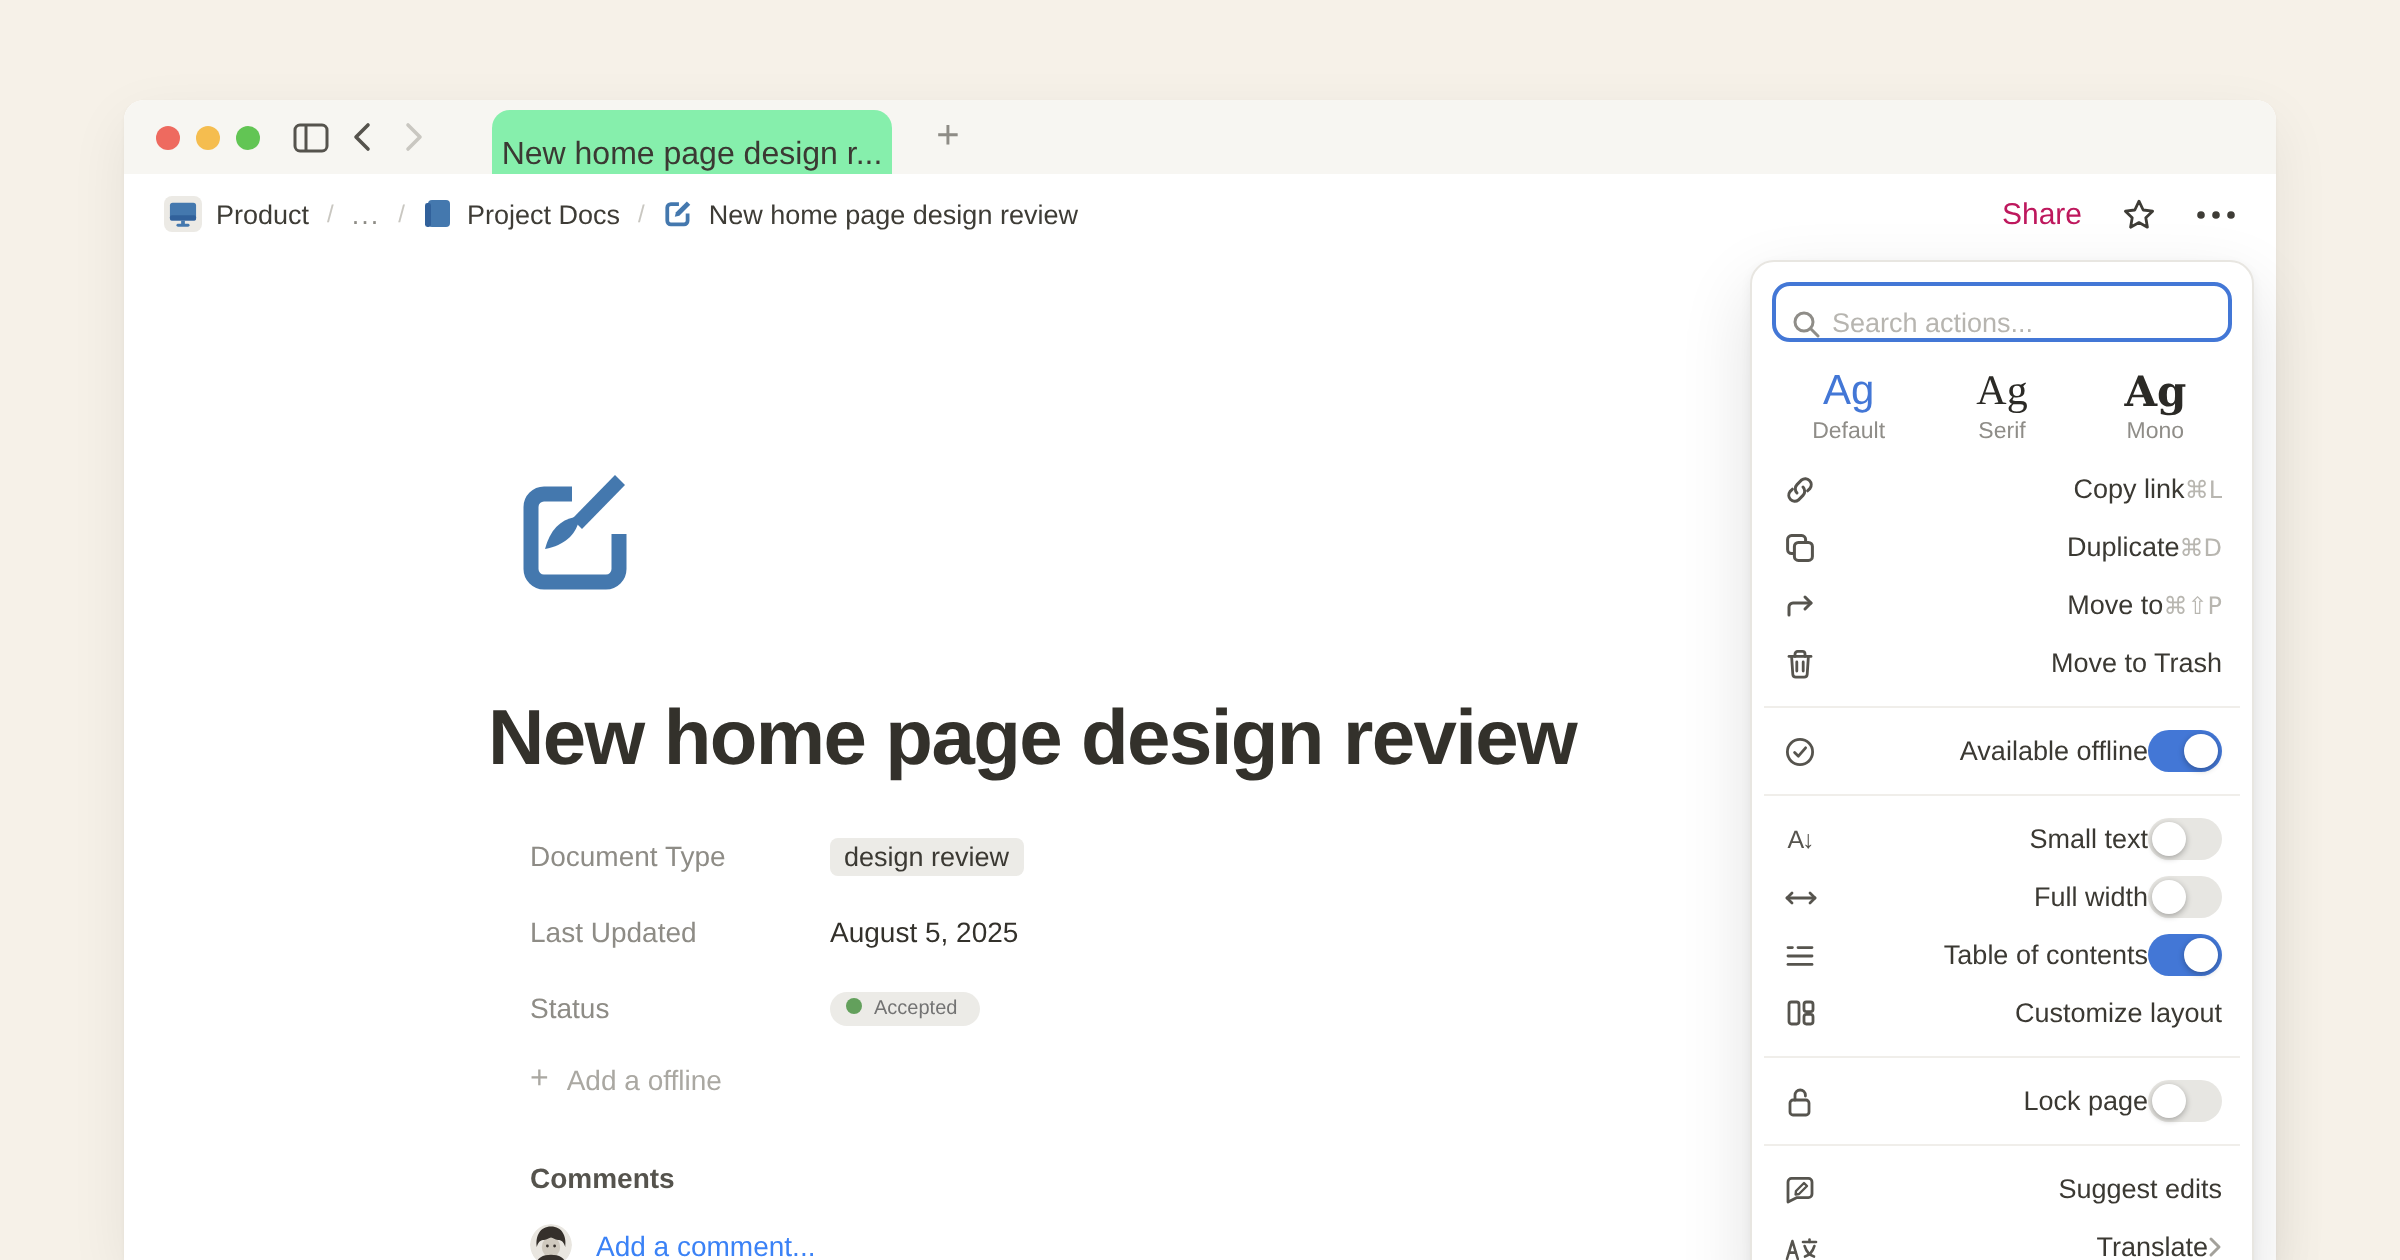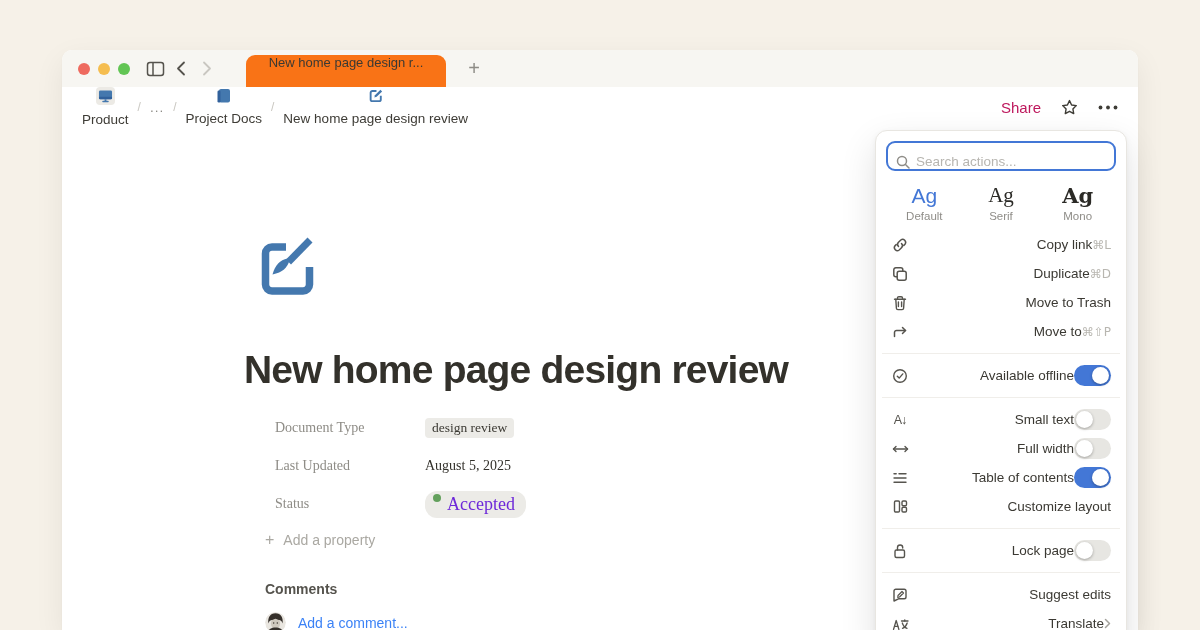--- a/index.html
+++ b/index.html
@@ -11,48 +11,48 @@
             box-shadow:0 10px 30px rgba(0,0,0,0.07), 0 1px 2px rgba(0,0,0,0.04); }
 
   
   .tabbar { height:37px; background:#F7F6F2; border-radius:10px 10px 0 0;
             display:flex; align-items:center; position:relative; }
   .lights { display:flex; gap:8px; padding:0 12px 0 16px; }
   .light { width:12px; height:12px; border-radius:50%; }
   .light.red{background:#EE6A5F;} .light.yellow{background:#F5BD4F;} .light.green{background:#62C554;}
   .chrome-btn { display:flex; align-items:center; justify-content:center; width:26px; height:26px; color:#55534D; }
   .chrome-btn.disabled { color:#C9C7C1; }
-  .tab { margin-left:26px; align-self:flex-end; height:32px; width:200px; background:#f97316;
-         border-radius:9px 9px 0 0; display:flex; align-items:flex-start; justify-content:center;
-         font-size:13px; color:#3B3933; }
+  .tab { margin-left:26px; align-self:flex-end; height:32px; width:200px; background:#86efac;
+         border-radius:9px 9px 0 0; display:flex; align-items:flex-end; justify-content:center;
+         font-size:16px; color:#3B3933; }
   .newtab { margin-left:16px; font-size:20px; color:#8E8C86; font-weight:400; width:24px; text-align:center; }
 
   
   .toolbar { height:40px; display:flex; align-items:center; padding:0 20px; background:#fff; }
   .crumbs { display:flex; align-items:center; gap:9px; font-size:13.5px; color:#3E3C36; flex:1; }
-  .crumb { display:flex; align-items:center; gap:7px; cursor:default;flex-direction:column; }
+  .crumb { display:flex; align-items:center; gap:7px; cursor:default; }
   .crumb-chip { background:#ECEAE5; border-radius:4px; padding:2px; display:flex; }
   .sep { color:#C9C7C1; font-size:12px; }
   .crumb-ellipsis { color:#8E8C86; letter-spacing:1px; }
   .actions { display:flex; align-items:center; gap:20px; }
   .share { font-size:15px; color:#be185d; }
   .icon-btn { display:flex; align-items:center; color:#3E3C36; }
 
   
   .doc { padding-left:181px; padding-top:106px; }
   .page-icon { margin-left:10px; width:64px; height:66px; }
   .doc-title { margin-left:1px; margin-top:49px; font-size:39px; font-weight:700;
                letter-spacing:-0.8px; color:#33312B; }
-  .props { margin-top:17px; margin-left:32px;font-family:Liberation Serif, serif; }
+  .props { margin-top:17px; margin-left:22px; }
   .prop-row { display:flex; align-items:center; height:38px; font-size:14px; }
   .prop-label { width:150px; color:#8E8C86; }
   .tag { background:#ECEBE7; border-radius:4px; padding:2px 7px; font-size:13.5px; color:#3B3933; }
   .prop-text { color:#33312B; }
   .status-pill { display:inline-flex; gap:6px; background:#ECEBE7;
-                 border-radius:12px; padding:3px 11px 3px 8px; font-size:18px; color:#6d28d9; }
+                 border-radius:12px; padding:3px 11px 3px 8px; font-size:10px; color:#737373; }
   .status-dot { width:8px; height:8px; border-radius:50%; background:#63A05C; display:inline-block; }
   .add-prop { margin-top:8px; margin-left:22px; display:flex; align-items:center; gap:9px;
               color:#AAA8A2; font-size:14px; }
   .add-prop .plus { font-size:16px; font-weight:400; }
   .comments-head { margin-top:32px; margin-left:22px; font-size:14px; font-weight:700; color:#55534D; }
   .comment-row { margin-top:15px; margin-left:22px; display:flex; align-items:center; gap:12px; }
   .avatar { width:21px; height:21px; border-radius:50%; overflow:hidden; flex:none; }
   .comment-placeholder { color:#3b82f6; font-size:14px; }
 
   
@@ -203,21 +203,21 @@
         <span class="prop-label">Status</span>
         <span class="status-pill">
           <span class="status-dot"></span>
           <span>Accepted</span>
         </span>
       </div>
     </div>
 
     <div class="add-prop">
       <span class="plus">+</span>
-      <span>Add a property</span>
+      <span>Add a offline</span>
     </div>
 
     <div class="comments-head">Comments</div>
 
     <div class="comment-row">
       <span class="avatar">
         <svg width="21" height="21" viewBox="0 0 21 21">
             <circle cx="10.5" cy="10.5" r="10.5" fill="#E9E6E0"></circle>
             <ellipse cx="10.5" cy="11.5" rx="4.6" ry="5.2" fill="#CFC9BE"></ellipse>
             <path d="M10.5 1.2 C5 1.2 2.6 6 3.4 11.5 C4.2 8.6 5.6 8 7 8 C8.6 8 9.4 6.8 10.5 6.8 C11.6 6.8 12.4 8 14 8 C15.4 8 16.8 8.6 17.6 11.5 C18.4 6 16 1.2 10.5 1.2 Z" fill="#35302B"></path>
@@ -274,39 +274,39 @@
             <rect x="5.2" y="5.2" width="9" height="9" rx="2"></rect>
             <path d="M10.8 5.2 v-1.4 a2 2 0 0 0 -2 -2 h-5 a2 2 0 0 0 -2 2 v5 a2 2 0 0 0 2 2 h1.4"></path>
           </svg>
       </span>
       <span class="mlabel">Duplicate</span>
       <span class="shortcut">⌘D</span>
     </div>
 
     <div class="mrow">
       <span class="mi">
+        <svg width="16" height="16" viewBox="0 0 16 16" fill="none" stroke="currentColor" stroke-width="1.5" stroke-linecap="round" stroke-linejoin="round">
+            <path d="M2.5 12.5 V8.5 a2 2 0 0 1 2 -2 h9"></path>
+            <polyline points="10.5,3.5 13.5,6.5 10.5,9.5"></polyline>
+          </svg>
+      </span>
+      <span class="mlabel">Move to</span>
+      <span class="shortcut">⌘⇧P</span>
+    </div>
+
+    <div class="mrow">
+      <span class="mi">
         <svg width="16" height="16" viewBox="0 0 16 16" fill="none" stroke="currentColor" stroke-width="1.4" stroke-linecap="round" stroke-linejoin="round">
             <path d="M2.5 4.2 h11"></path>
             <path d="M5.5 4.2 V3 a1.3 1.3 0 0 1 1.3-1.3 h2.4 A1.3 1.3 0 0 1 10.5 3 v1.2"></path>
             <path d="M3.8 4.2 l0.6 9 a1.5 1.5 0 0 0 1.5 1.4 h4.2 a1.5 1.5 0 0 0 1.5-1.4 l0.6-9"></path>
             <path d="M6.4 7 v4.5 M9.6 7 v4.5"></path>
           </svg>
       </span>
       <span class="mlabel">Move to Trash</span>
-    </div>
-
-    <div class="mrow">
-      <span class="mi">
-        <svg width="16" height="16" viewBox="0 0 16 16" fill="none" stroke="currentColor" stroke-width="1.5" stroke-linecap="round" stroke-linejoin="round">
-            <path d="M2.5 12.5 V8.5 a2 2 0 0 1 2 -2 h9"></path>
-            <polyline points="10.5,3.5 13.5,6.5 10.5,9.5"></polyline>
-          </svg>
-      </span>
-      <span class="mlabel">Move to</span>
-      <span class="shortcut">⌘⇧P</span>
     </div>
 
     <div class="divider"></div>
 
     <div class="mrow">
       <span class="mi">
         <svg width="16" height="16" viewBox="0 0 16 16" fill="none" stroke="currentColor" stroke-width="1.4" stroke-linecap="round" stroke-linejoin="round">
             <circle cx="8" cy="8" r="6.3"></circle>
             <polyline points="5.3,8.2 7.2,10.1 10.8,5.9"></polyline>
           </svg>

